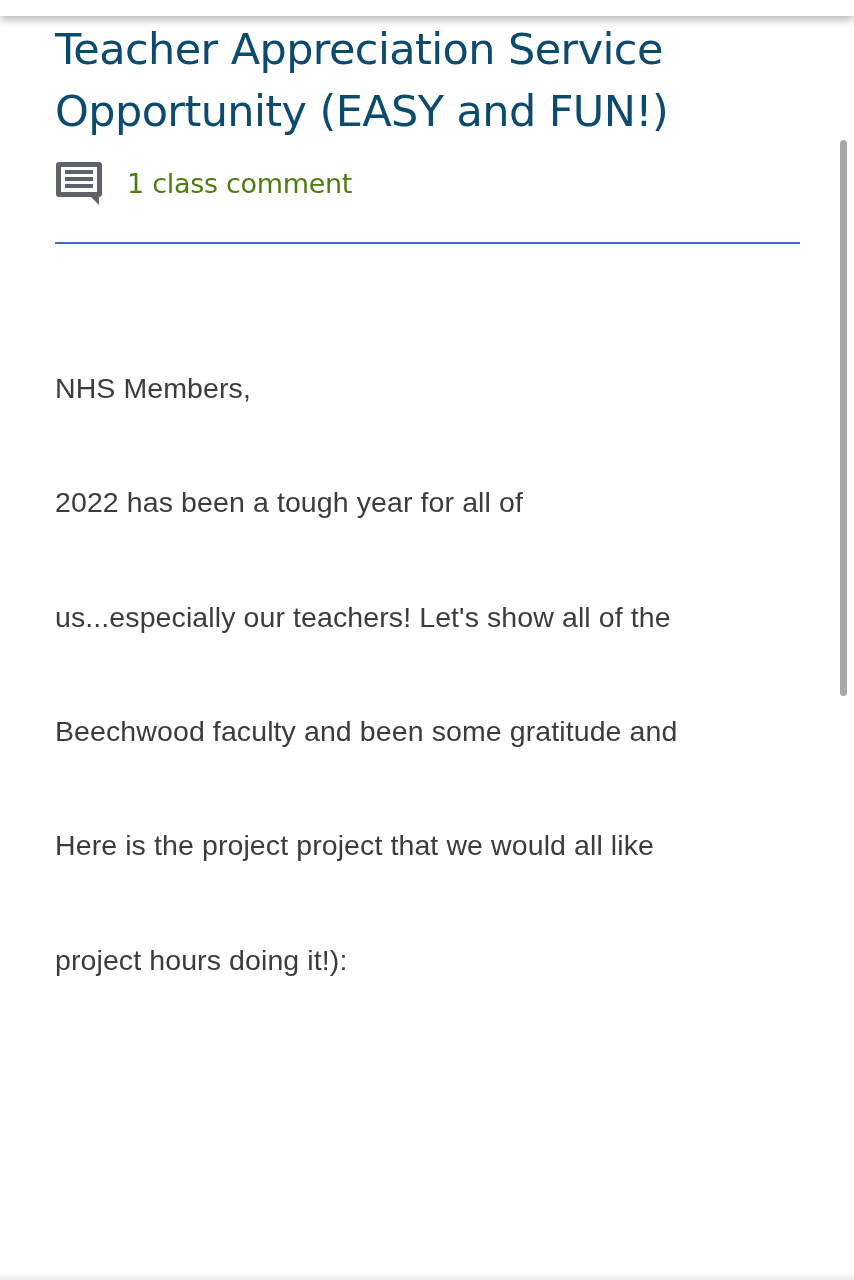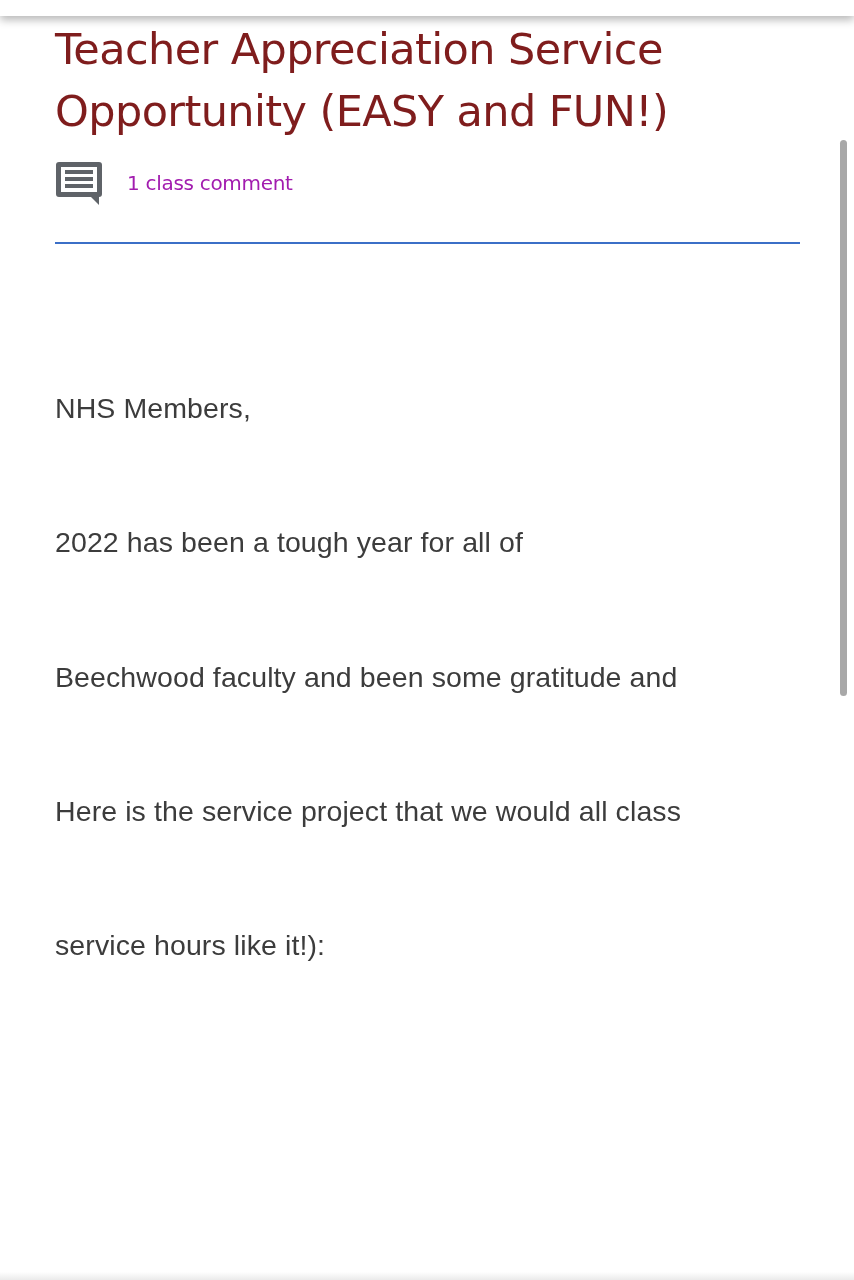--- a/index.html
+++ b/index.html
@@ -23,64 +23,63 @@
       z-index: 5;
     }
     .content {
       position: absolute;
       left: 55px;
       top: 18px;
       width: 745px;
     }
     .title {
       margin: 0;
-      color: #7f1d1d;
+      color: #0c4a6e;
       font-family: "DejaVu Sans", sans-serif;
       font-weight: normal;
       font-size: 43px;
       line-height: 62px;
       letter-spacing: -0.6px;
     }
     .comments-row {
       display: flex;
       align-items: center;
       margin-top: 18px;
       height: 46px;
     }
     .comment-icon {
       width: 48px;
       height: 46px;
       margin-right: 24px;
       display: inline-block;
     }
     .comment-label {
       font-family: "DejaVu Sans", sans-serif;
-      font-size: 20px;
-      color: #a21caf;
+      font-size: 27px;
+      color: #4d7c0f;
       letter-spacing: -0.3px;
     }
     .divider {
       margin-top: 36px;
       height: 2px;
       background: #3b6fc7;
       width: 745px;
     }
     .body-text {
       margin-top: 49px;
       color: #3c3c3c;
       font-family: "Liberation Sans", sans-serif;
       font-size: 28.5px;
       line-height: 38.1px;
       letter-spacing: 0.1px;
       white-space: pre-wrap;
     }
     .body-line {
       display: block;
       white-space: nowrap;
-      margin-top: 20px;
     }
     .scrollbar {
       position: absolute;
       left: 840px;
       top: 140px;
       width: 7px;
       height: 556px;
       border-radius: 4px;
       background: #a8a8a8;
     }
@@ -110,23 +109,24 @@
       </svg>
     </span>
     <span class="comment-label">1 class comment</span>
   </div>
 
   <div class="divider"></div>
 
   <div class="body-text">
     <span class="body-line">NHS Members,</span>
     <span class="body-line">2022 has been a tough year for all of</span>
+    <span class="body-line">us...especially our teachers!  Let's show all of the</span>
     <span class="body-line">Beechwood faculty and been some gratitude and</span>
-    <span class="body-line">Here is the service project that we would all class</span>
-    <span class="body-line">service hours like it!):</span>
+    <span class="body-line">Here is the project project that we would all like</span>
+    <span class="body-line">project hours doing it!):</span>
     
     
     
     
     
     
     
     
     
     

